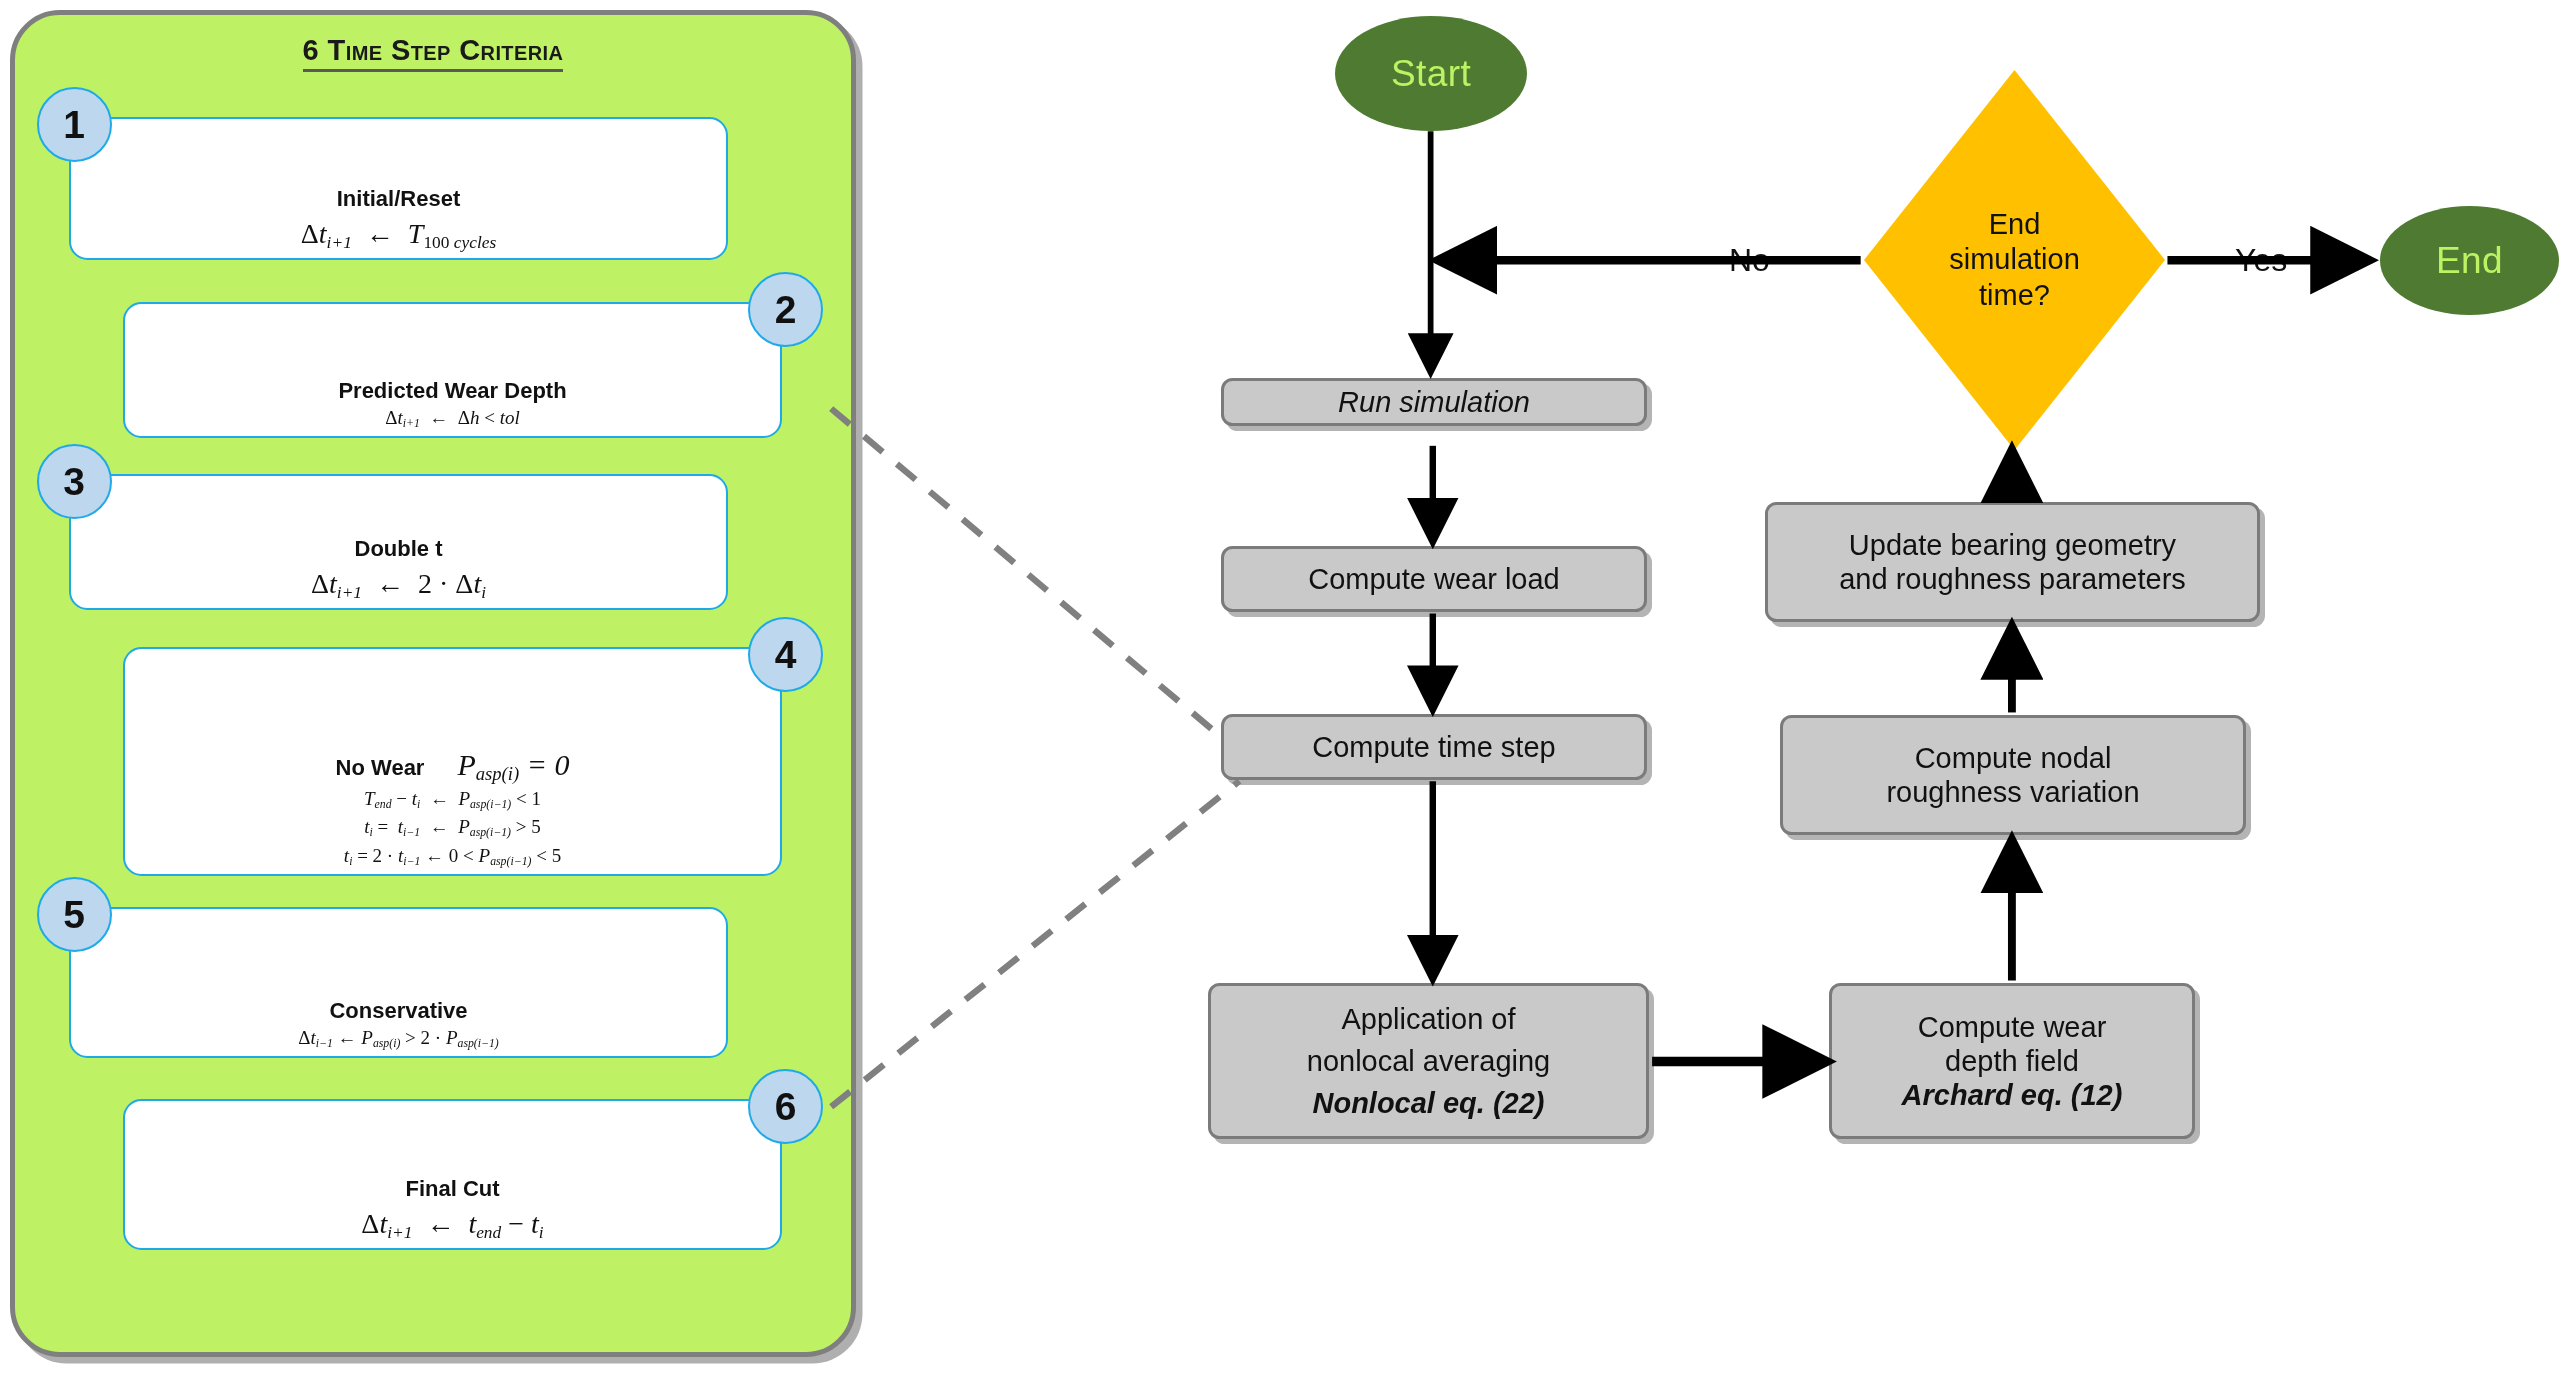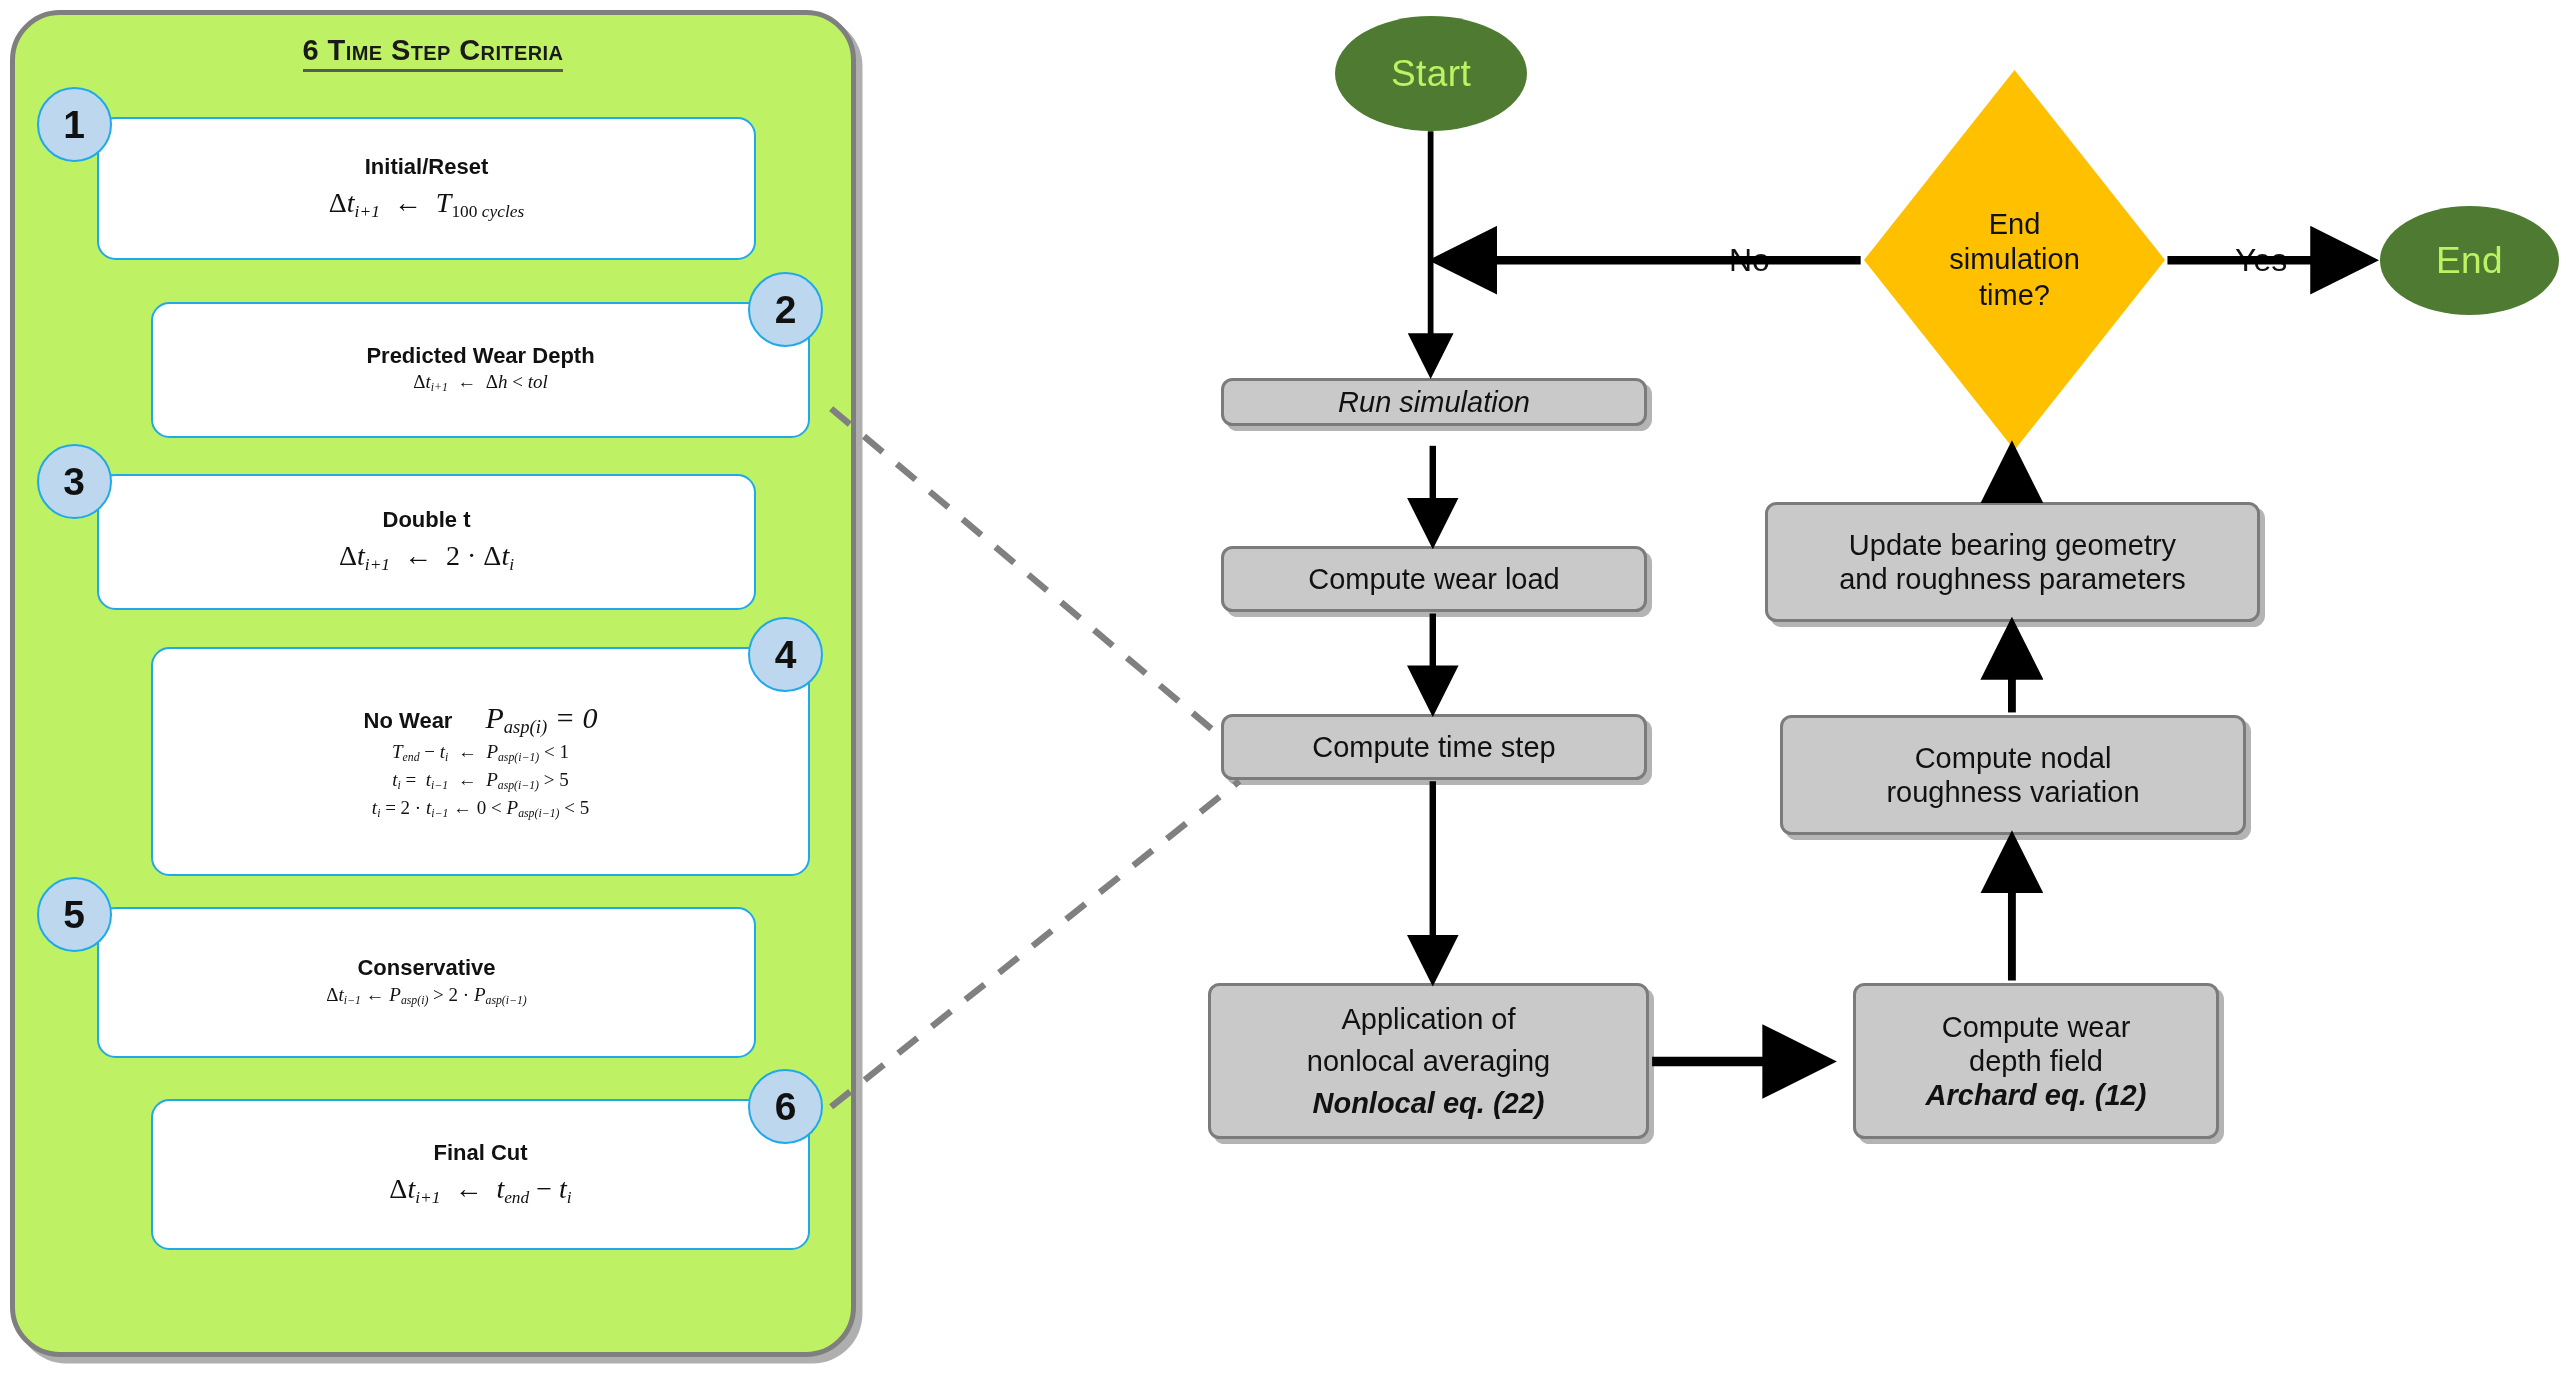--- a/index.html
+++ b/index.html
@@ -25,23 +25,22 @@
     display:inline-block; border-bottom:3.6px solid #595959; padding-bottom:2.9px;
   }
 
   .crit-box{
     position:absolute;
     background:#ffffff;
     border:2.9px solid #1FA9E8;
     border-radius:18.6px;
     box-sizing:border-box;
     display:flex; flex-direction:column;
-    align-items:center; justify-content:center;
+    align-items:center; justify-content:flex-end;
     padding:4.3px 13px;
-    margin-left:28px;
   }
   .crit-head{
     font-size:22px; font-weight:bold; color:#111; text-align:center;
     line-height:1.12; white-space:nowrap;
   }
   .crit-eq{
     font-family:"Liberation Serif", serif;
     font-size:28px; color:#111; text-align:center; white-space:nowrap;
     line-height:1.25; margin-top:5px;
   }
@@ -210,21 +209,21 @@
 <div class="proc" style="left:1221px;top:714px;width:426px;height:66px;">
   <span>Compute time step</span>
 </div>
 
 <div class="proc" style="left:1208px;top:983px;width:441px;height:156px;gap:8px;">
   <span>Application of</span>
   <span>nonlocal averaging</span>
   <span class="em">Nonlocal eq. (22)</span>
 </div>
 
-<div class="proc" style="left:1829px;top:983px;width:366px;height:156px;margin-left:24px;">
+<div class="proc" style="left:1829px;top:983px;width:366px;height:156px;">
   <span>Compute wear</span>
   <span>depth field</span>
   <span class="em">Archard eq. (12)</span>
 </div>
 
 <div class="proc" style="left:1780px;top:715px;width:466px;height:120px;">
   <span>Compute nodal</span>
   <span>roughness  variation</span>
 </div>
 

